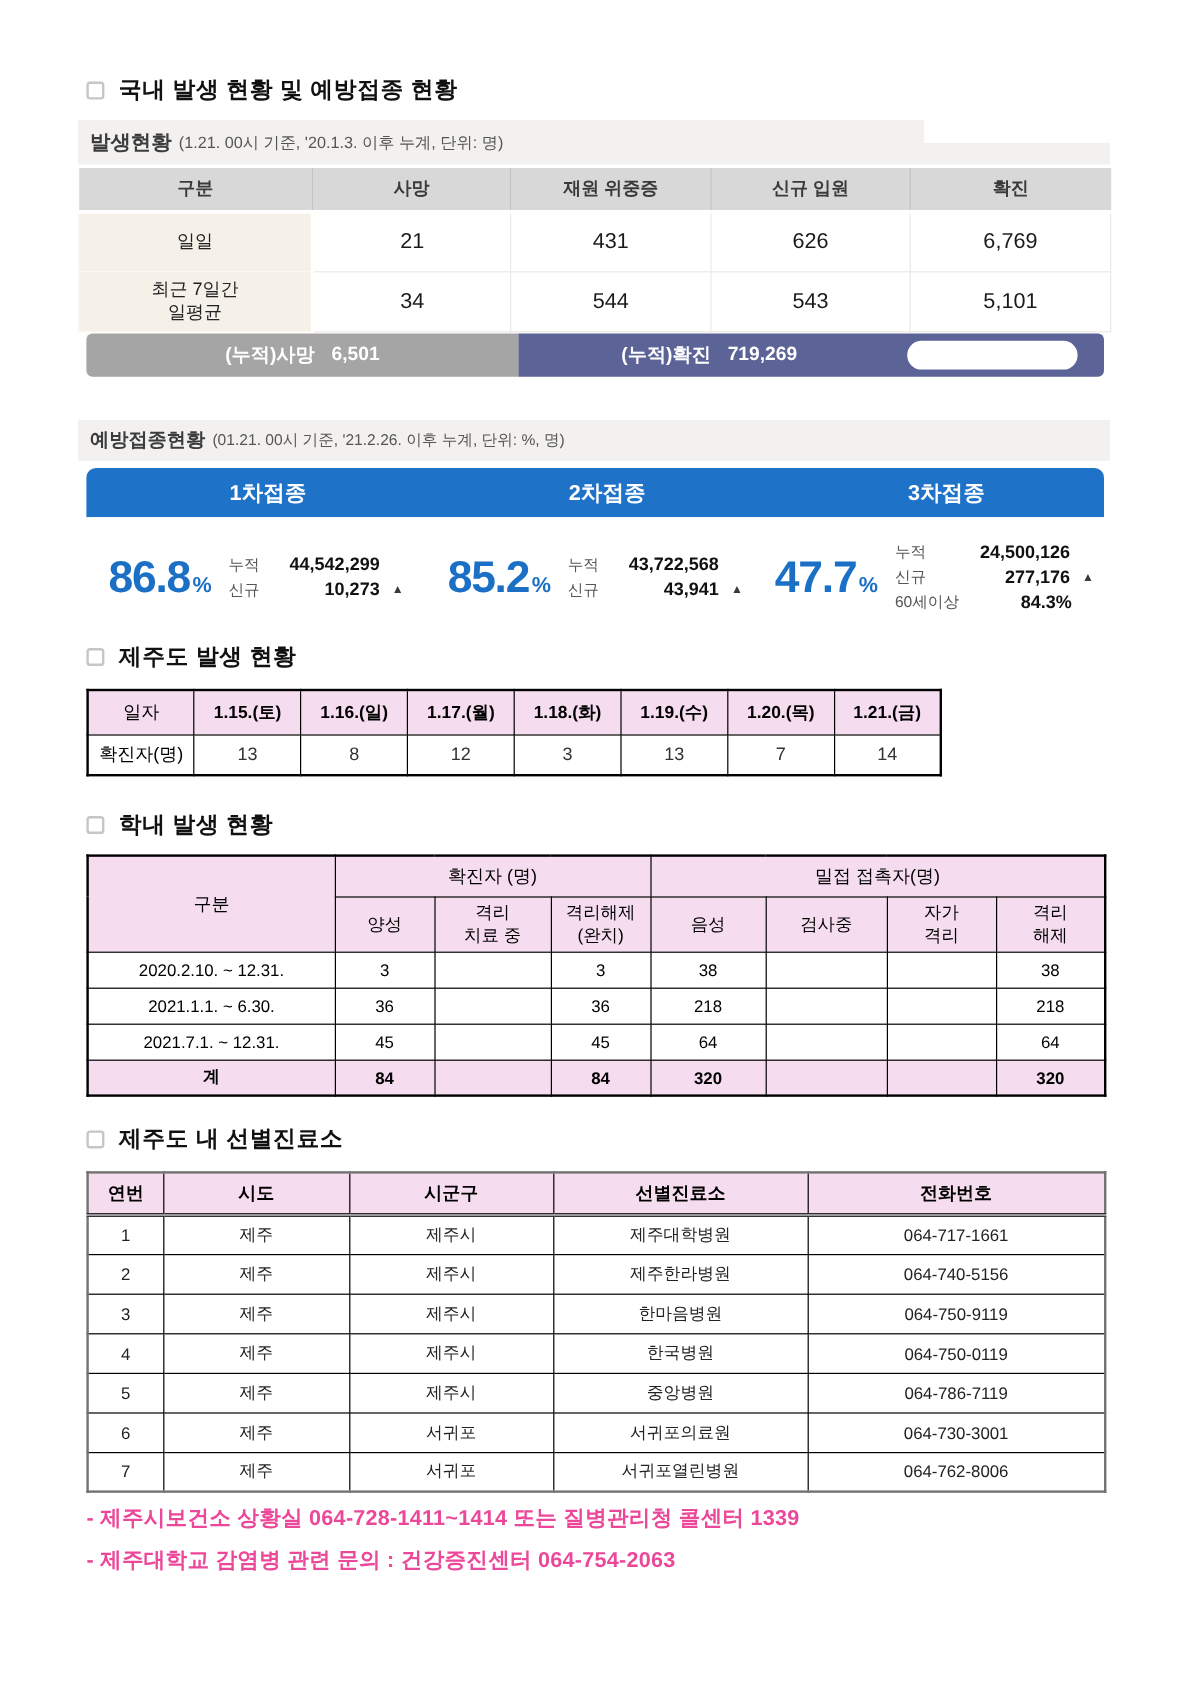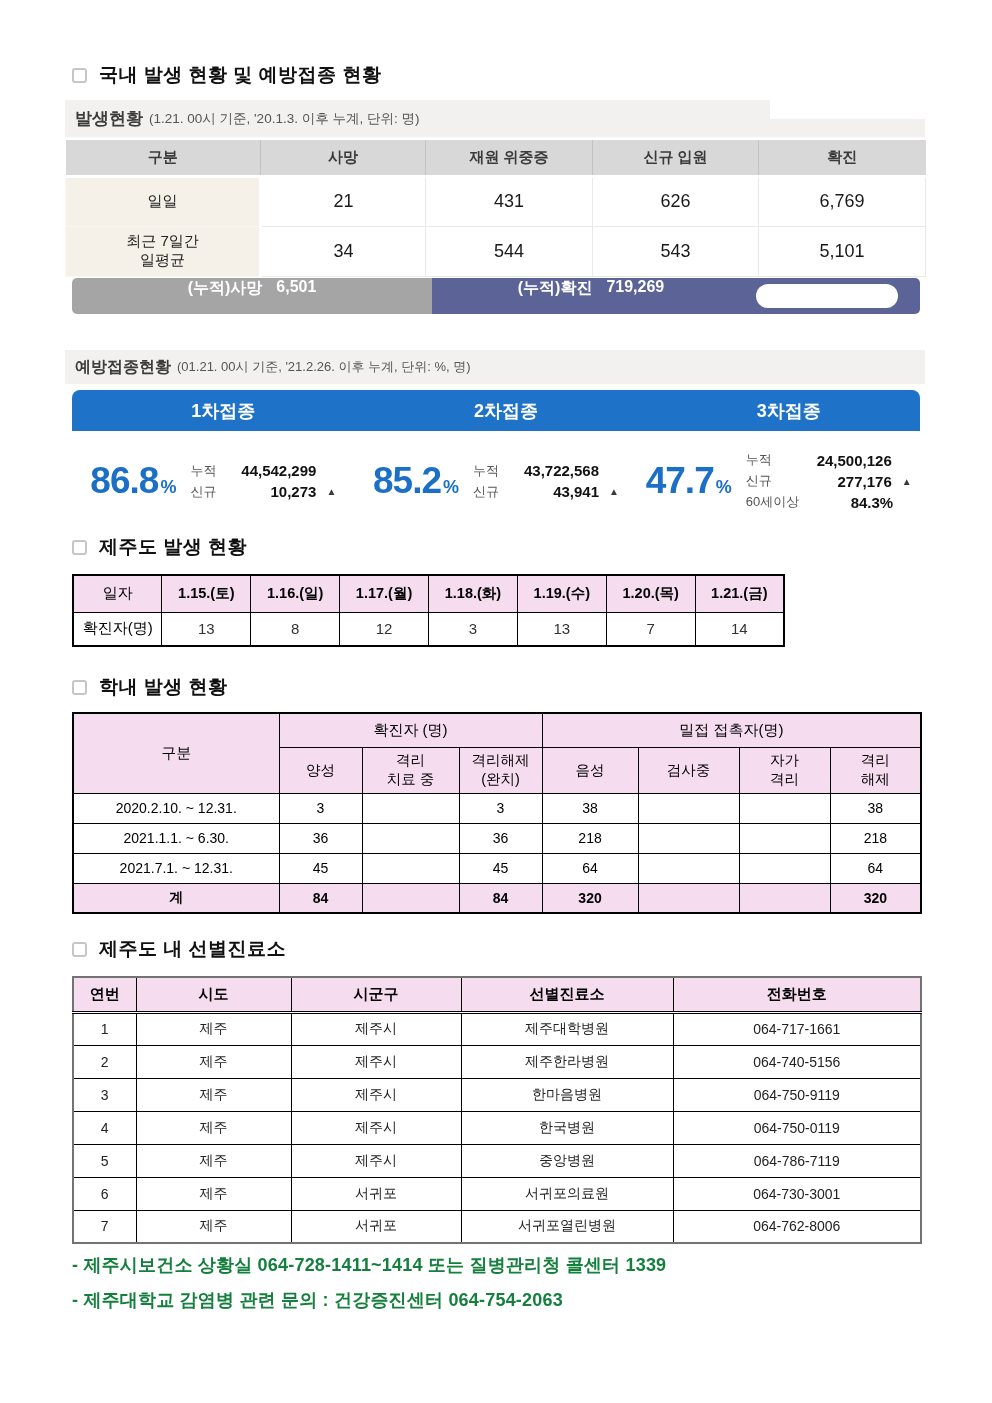--- a/index.html
+++ b/index.html
@@ -22,21 +22,21 @@
   .t-occ { position:absolute; left:65px; top:140px; width:860px; border-collapse:collapse; table-layout:fixed; }
   .t-occ th { height:36px; background:#d8d8d8; font-size:15px; font-weight:bold; color:#3a3a3a; }
   .t-occ th + th { border-left:1px solid #c2c2c2; }
   .t-occ thead th { border-bottom:3px solid #fff; }
   .t-occ td { height:50px; text-align:center; vertical-align:middle; }
   .t-occ td.lab { background:#f5f1e8; font-size:15px; color:#222; border:1px solid #faf7f1; border-right:3px solid #fff; }
   .t-occ td.val { background:#fff; font-size:18px; color:#1a1a1a; border:1px solid #ebe9e5; }
 
   
   .cum { position:absolute; left:72px; top:278px; width:848px; height:36px; display:flex; }
-  .cum .seg { display:flex; justify-content:center; gap:14px;
+  .cum .seg { display:flex; align-items:center; justify-content:center; gap:14px;
               color:#fff; font-size:16px; font-weight:bold; }
   .cum .death { width:360px; background:#a5a5a5; border-radius:5px 0 0 5px; }
   .cum .conf { flex:1; background:#5b6397; border-radius:0 5px 5px 0; position:relative; padding-right:170px; }
   .cum .pill { position:absolute; right:22px; top:6px; width:142px; height:24px; background:#fff; border-radius:12px; }
 
   
   .vacc-head { position:absolute; left:72px; top:390px; width:848px; height:41px; background:#1e73c9;
                border-radius:8px 8px 0 0; display:flex; }
   .vacc-head .vh { flex:1; display:flex; align-items:center; justify-content:center;
                    color:#fff; font-size:18px; font-weight:bold;margin-left:20px; }
@@ -73,21 +73,21 @@
   .pre { white-space:pre-line; }
 
   
   .t-clinic { position:absolute; left:72px; top:976px; width:848px; border-collapse:collapse; table-layout:fixed;
               border:2px solid #737373; }
   .t-clinic th, .t-clinic td { border:1px solid #000; text-align:center; vertical-align:middle; }
   .t-clinic th { height:35px; background:#f5dcef; font-size:15px; font-weight:bold; border-bottom:3px double #000; }
   .t-clinic td { height:33px; background:#fff; font-size:14px; color:#222; }
 
   
-  .footer { position:absolute; left:72px; top:1253px; font-size:18px; font-weight:bold; color:#15803d; }
+  .footer { position:absolute; left:72px; top:1253px; font-size:18px; font-weight:bold; color:#ec4899; }
   .footer .fline { margin-bottom:11px; letter-spacing:0.2px; }
 </style>
 </head>
 <body>
 
 <div class="page">
 
   <div class="sec-title" style="top:62px;">
     <span class="chk"></span>
     <span>국내 발생 현황 및 예방접종 현황</span>

